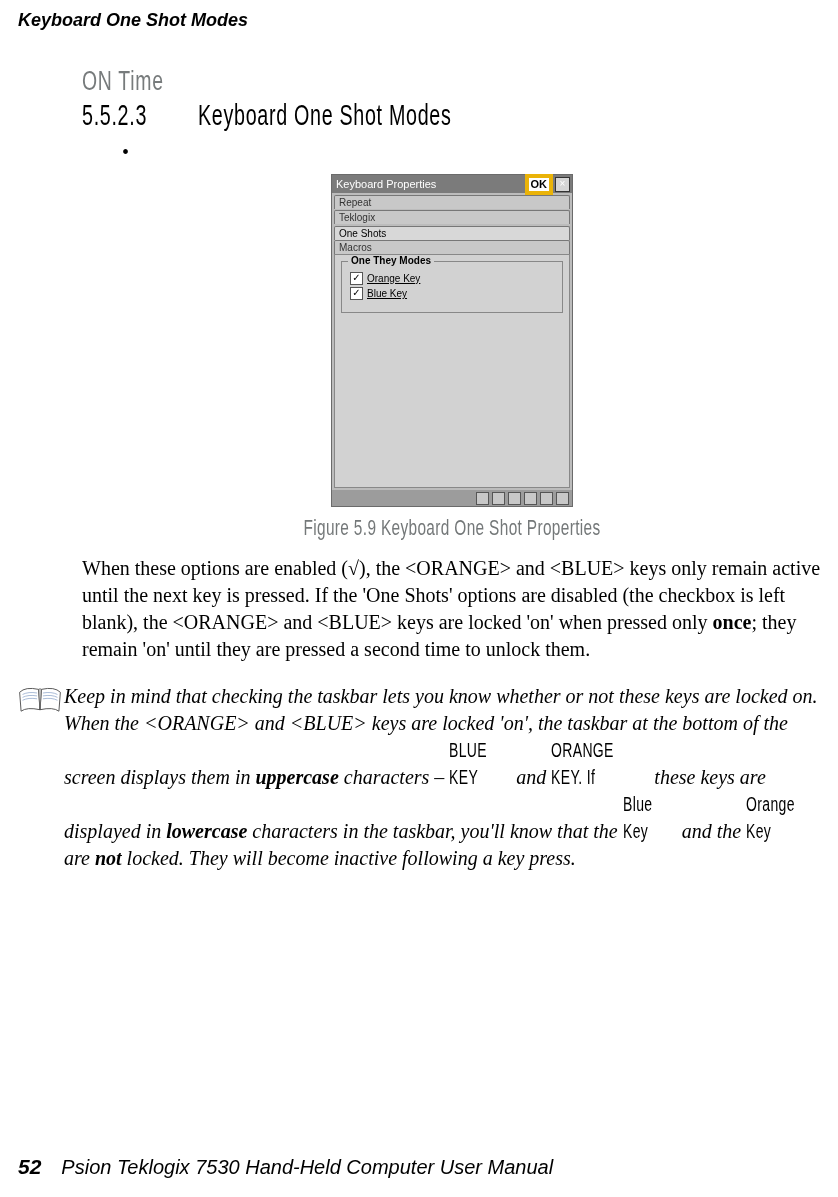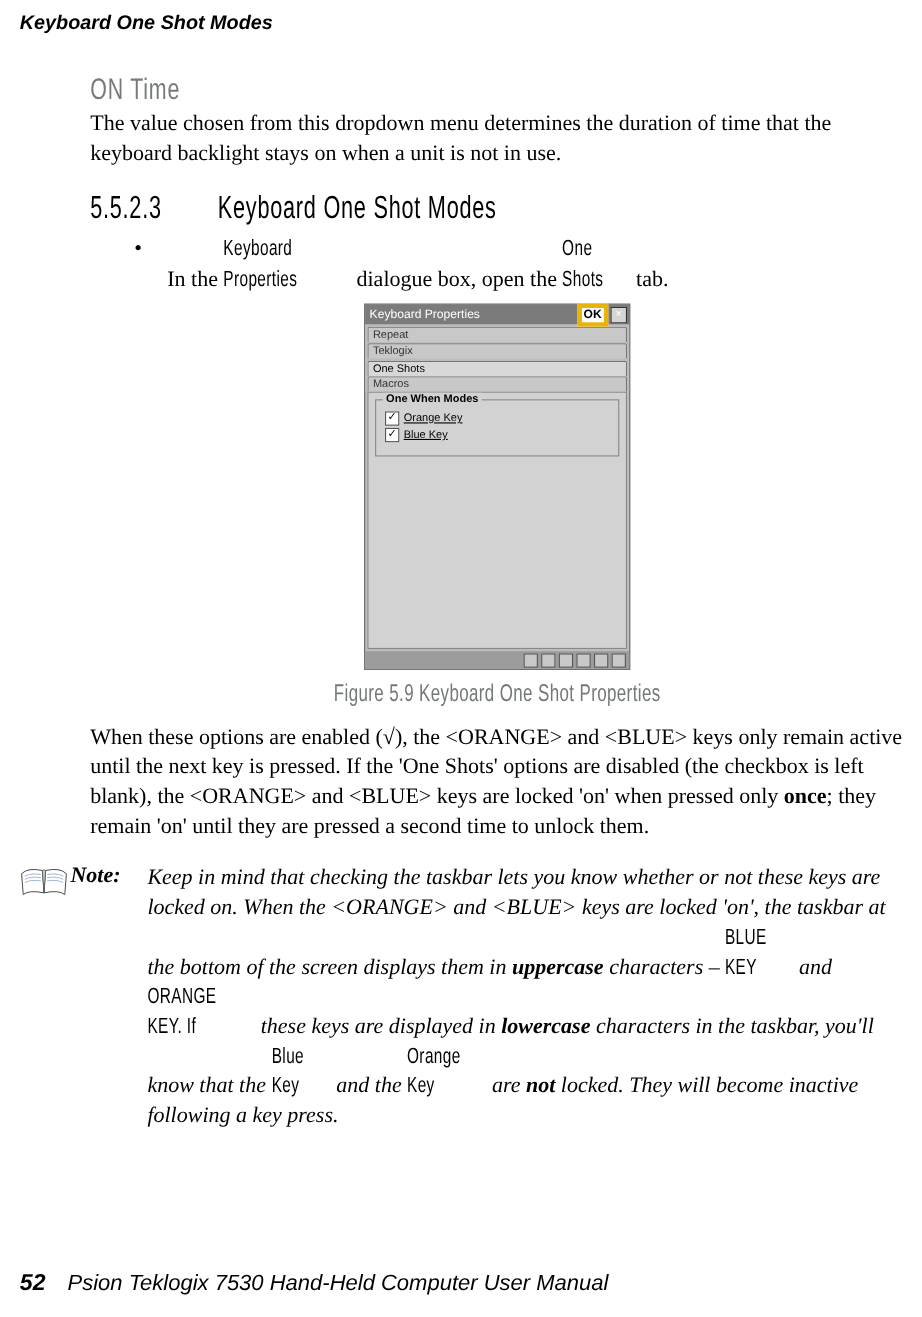--- a/index.html
+++ b/index.html
@@ -273,50 +273,46 @@
   svg.book { width:44px; height:32px; }
 </style>
 </head>
 <body>
 
 <div class="page">
   <div class="header-line2">Keyboard One Shot Modes</div>
 
   <div class="section-block">
     <div class="on-time-heading">ON Time</div>
-    <p class="body-text">The value chosen from this dropdown menu determines the duration of time that the keyboard backlight stays on when a unit is not in use.</p>
 
     <div class="h-row">
       <div class="h-number">5.5.2.3</div>
       <div class="h-title">Keyboard One Shot Modes</div>
     </div>
 
     <div class="bullet-row">
       <div class="bullet-dot">•</div>
-      <div class="bullet-text">
-        <span>In the </span><span class="cond-wrap" style="width:116px"><span class="cond">Keyboard Properties</span></span><span> dialogue box, open the </span><span class="cond-wrap" style="width:62px"><span class="cond">One Shots</span></span><span> tab.</span>
-      </div>
     </div>
 
     <div class="screenshot-wrap">
       <div class="device-window">
         <div class="titlebar">
           <span class="titlebar-text">Keyboard Properties</span>
           <span class="ok-btn">OK</span>
           <span class="close-btn">×</span>
         </div>
         <div class="tabs">
           <div class="tab">Repeat</div>
           <div class="tab">Teklogix</div>
           <div class="tab active">One Shots</div>
           <div class="tab">Macros</div>
         </div>
         <div class="tab-body">
           <div class="groupbox">
-            <span class="groupbox-title">One When Modes</span>
+            <span class="groupbox-title">One They Modes</span>
             <div class="check-row">
               <span class="cbx">✓</span>
               <span style="text-decoration:underline">Orange Key</span>
             </div>
             <div class="check-row">
               <span class="cbx">✓</span>
               <span style="text-decoration:underline">Blue Key</span>
             </div>
           </div>
         </div>
@@ -342,21 +338,20 @@
     <div class="note-icon">
       <svg class="book" viewBox="0 0 60 44">
         <path d="M2 10 Q10 2 28 6 L30 34 Q12 30 4 36 Z" fill="#fff" stroke="#444" stroke-width="1.2"></path>
         <path d="M58 10 Q50 2 32 6 L30 34 Q48 30 56 36 Z" fill="#fff" stroke="#444" stroke-width="1.2"></path>
         <path d="M28 6 Q30 4 32 6 L30 34 Q30 34 30 34 Z" fill="#ccc" stroke="#444" stroke-width="0.8"></path>
         <path d="M6 13 Q14 9 26 11 M6 17 Q14 13 26 15 M6 21 Q14 17 26 19" stroke="#8aa3c8" stroke-width="1" fill="none"></path>
         <path d="M54 13 Q46 9 34 11 M54 17 Q46 13 34 15 M54 21 Q46 17 34 19" stroke="#8aa3c8" stroke-width="1" fill="none"></path>
       </svg>
     </div>
     <div class="note-block">
-      <div class="note-label">Note:</div>
       <div class="note-text">
         <span>Keep in mind that checking the taskbar lets you know whether or not these keys are locked on. When the &lt;ORANGE&gt; and &lt;BLUE&gt; keys are locked 'on', the taskbar at the bottom of the screen displays them in </span><b>uppercase</b><span> characters – </span><span class="cond-wrap" style="width:62px"><span class="cond" style="font-style:normal">BLUE KEY</span></span><span> and </span><span class="cond-wrap" style="width:98px"><span class="cond" style="font-style:normal">ORANGE KEY. If</span></span><span> these keys are displayed in </span><b>lowercase</b><span> characters in the taskbar, you'll know that the </span><span class="cond-wrap" style="width:54px"><span class="cond" style="font-style:normal">Blue Key</span></span><span> and the </span><span class="cond-wrap" style="width:72px"><span class="cond" style="font-style:normal">Orange Key</span></span><span> are </span><b>not</b><span> locked. They will become inactive following a key press.</span>
       </div>
     </div>
   </div>
 </div>
 
 <div class="footer">
   <span class="page-num">52</span>
   <span class="footer-text">Psion Teklogix 7530 Hand-Held Computer User Manual</span>

